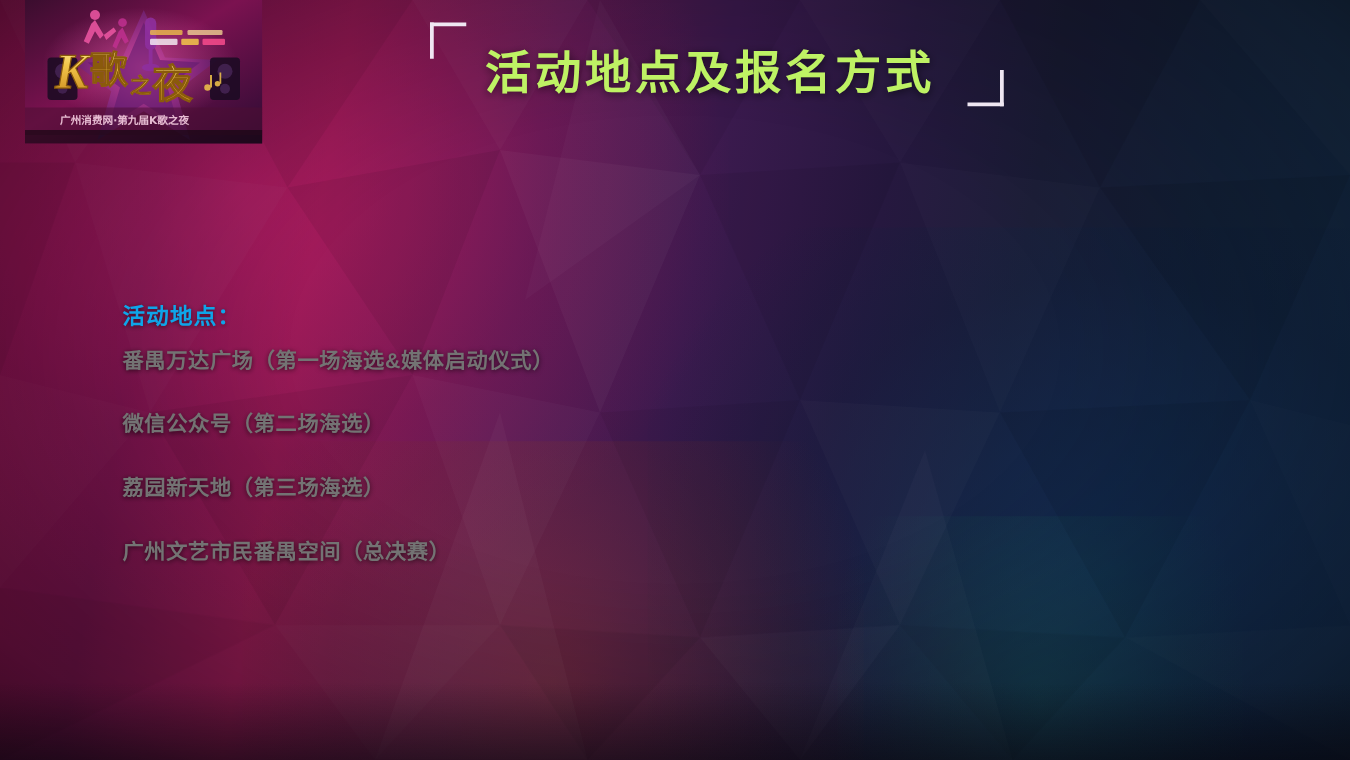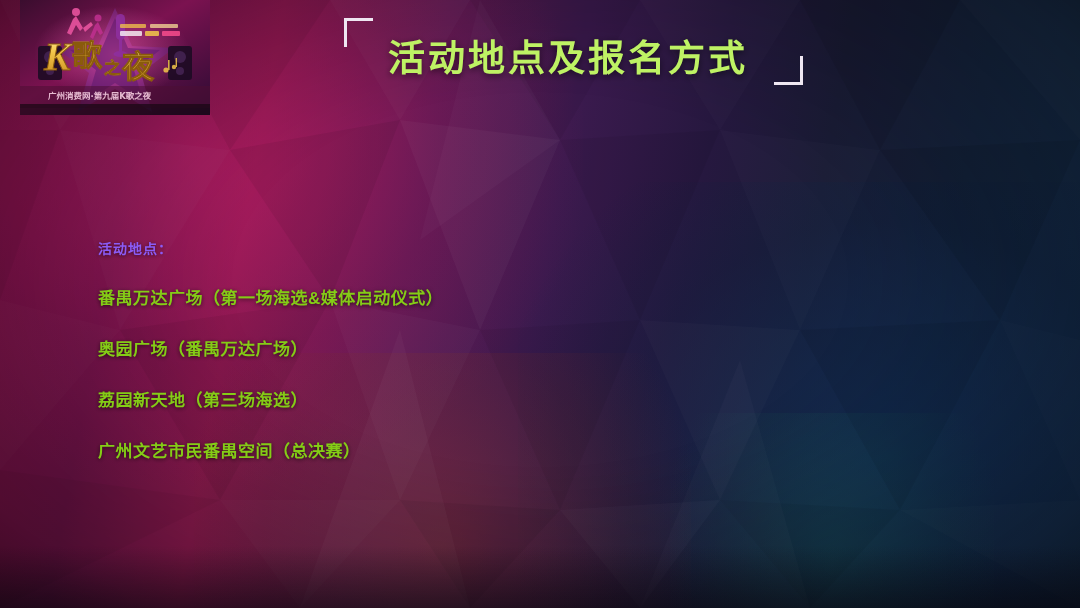--- a/index.html
+++ b/index.html
@@ -154,32 +154,32 @@
 
   
   .col {
     position: absolute;
     top: 238px;
   }
   .col-left  { left: 98px;  width: 450px; }
   .col-right { left: 568px; width: 490px; }
 
   .col-head {
-    font-size: 14px;
+    font-size: 18px;
     font-weight: bold;
-    color: #8b5cf6;
+    color: #0ea5e9;
     letter-spacing: 1px;
-    margin: 0 0 26px 0;
+    margin: 0 0 10px 0;
     white-space: nowrap;
     text-shadow: 0 1px 4px rgba(0,0,0,0.6);
   }
   .line {
     font-size: 17px;
     font-weight: bold;
-    color: #84cc16;
+    color: #737373;
     letter-spacing: 0.5px;
     margin: 0 0 26px 0;
     white-space: nowrap;
     text-shadow: 0 1px 4px rgba(0,0,0,0.65);
   }
   .line:last-child { margin-bottom: 0; }
   .line .note {
     font-size: 14px;
     font-weight: bold;
     letter-spacing: 0;
@@ -322,19 +322,19 @@
 
   <div class="title-wrap">
     <span class="bracket tl"></span>
     <span class="title-text">活动地点及报名方式</span>
     <span class="bracket br"></span>
   </div>
 
   <div class="col col-left">
     <div class="col-head">活动地点：</div>
     <div class="line">番禺万达广场（第一场海选&amp;媒体启动仪式）</div>
-    <div class="line">奥园广场（番禺万达广场）</div>
+    <div class="line">微信公众号（第二场海选）</div>
     <div class="line">荔园新天地（第三场海选）</div>
     <div class="line">广州文艺市民番禺空间（总决赛）</div>
   </div>
 
 
 </div>
 
 </body></html>

